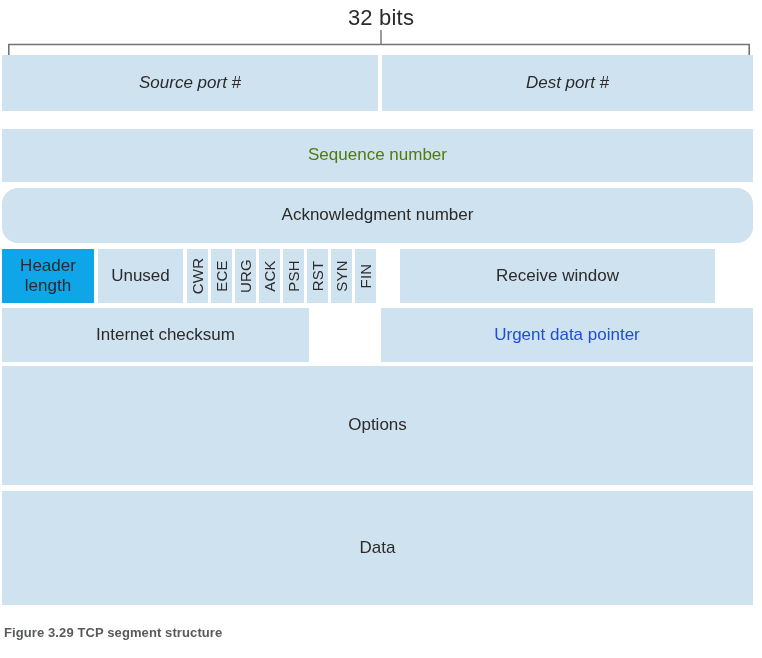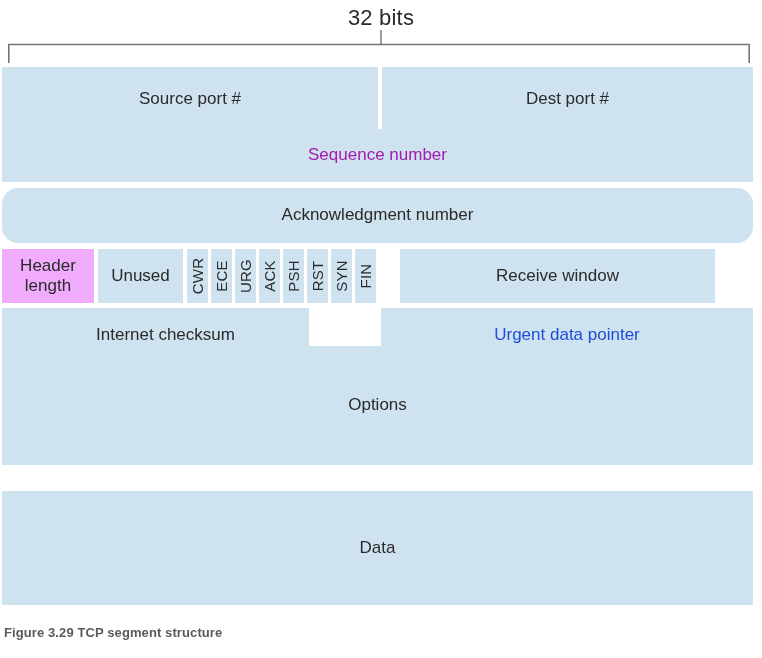--- a/index.html
+++ b/index.html
@@ -36,26 +36,26 @@
     color: #2b2b2b;
     display: flex;
     align-items: center;
     justify-content: center;
     text-align: center;
     font-size: 17px;
     line-height: 1.18;
     box-sizing: border-box;
   }
   
-  .r1 { top: 67px;  height: 64px; }
+  .r1 { top: 55px;  height: 56px; font-style: italic; }
   .r2 { top: 129px; height: 53px; }
   .r3 { top: 188px; height: 55px; border-radius: 16px; }
   .r4 { top: 249px; height: 54px; }
   .r5 { top: 308px; height: 54px; }
-  .r6 { top: 346px; height: 119px; }
+  .r6 { top: 366px; height: 119px; }
   .r7 { top: 491px; height: 114px; }
   
   .full      { left: 2px;   width: 751px; }
   .half-l    { left: 2px;   width: 376px; }
   .half-r    { left: 382px; width: 371px; }
   .chk-l     { left: 2px;   width: 307px; padding-left: 20px; }
   .chk-r     { left: 381px; width: 372px; }
   .hdr-len   { left: 2px;   width: 92px;  }
   .unused    { left: 98px;  width: 85px;  }
   .recv-win  { left: 400px; width: 315px; }
@@ -91,25 +91,25 @@
   <svg class="bracket-svg" width="762" height="66" viewBox="0 0 762 66">
     <path d="M8 44.5 H750" stroke="#737373" stroke-width="1.6" fill="none"></path>
     <path d="M8.8 44 V63" stroke="#737373" stroke-width="1.6" fill="none"></path>
     <path d="M749.2 44 V63" stroke="#737373" stroke-width="1.6" fill="none"></path>
     <path d="M381 30 V44" stroke="#737373" stroke-width="1.4" fill="none"></path>
   </svg>
 
   <div class="cell r1 half-l" style="background: rgb(207, 226, 239); color: rgb(43, 43, 43);">Source port #</div>
   <div class="cell r1 half-r" style="background: rgb(207, 226, 239); color: rgb(43, 43, 43);">Dest port #</div>
 
-  <div class="cell r2 full" style="background: rgb(207, 226, 239); color: #a21caf;">Sequence number</div>
+  <div class="cell r2 full" style="background: rgb(207, 226, 239); color: #4d7c0f;">Sequence number</div>
 
   <div class="cell r3 full" style="background: rgb(207, 226, 239); color: rgb(43, 43, 43);">Acknowledgment number</div>
 
-  <div class="cell r4 hdr-len" style="background: #f0abfc; color: rgb(43, 43, 43);">Header length</div>
+  <div class="cell r4 hdr-len" style="background: #0ea5e9; color: rgb(43, 43, 43);">Header length</div>
   <div class="cell r4 unused" style="background: rgb(207, 226, 239); color: rgb(43, 43, 43);">Unused</div>
   <div class="cell r4 flag f0" style="background: rgb(207, 226, 239); color: rgb(43, 43, 43);">
       <span>CWR</span>
     </div>
   <div class="cell r4 flag f1" style="background: rgb(207, 226, 239); color: rgb(43, 43, 43);">
       <span>ECE</span>
     </div>
   <div class="cell r4 flag f2" style="background: rgb(207, 226, 239); color: rgb(43, 43, 43);">
       <span>URG</span>
     </div>

